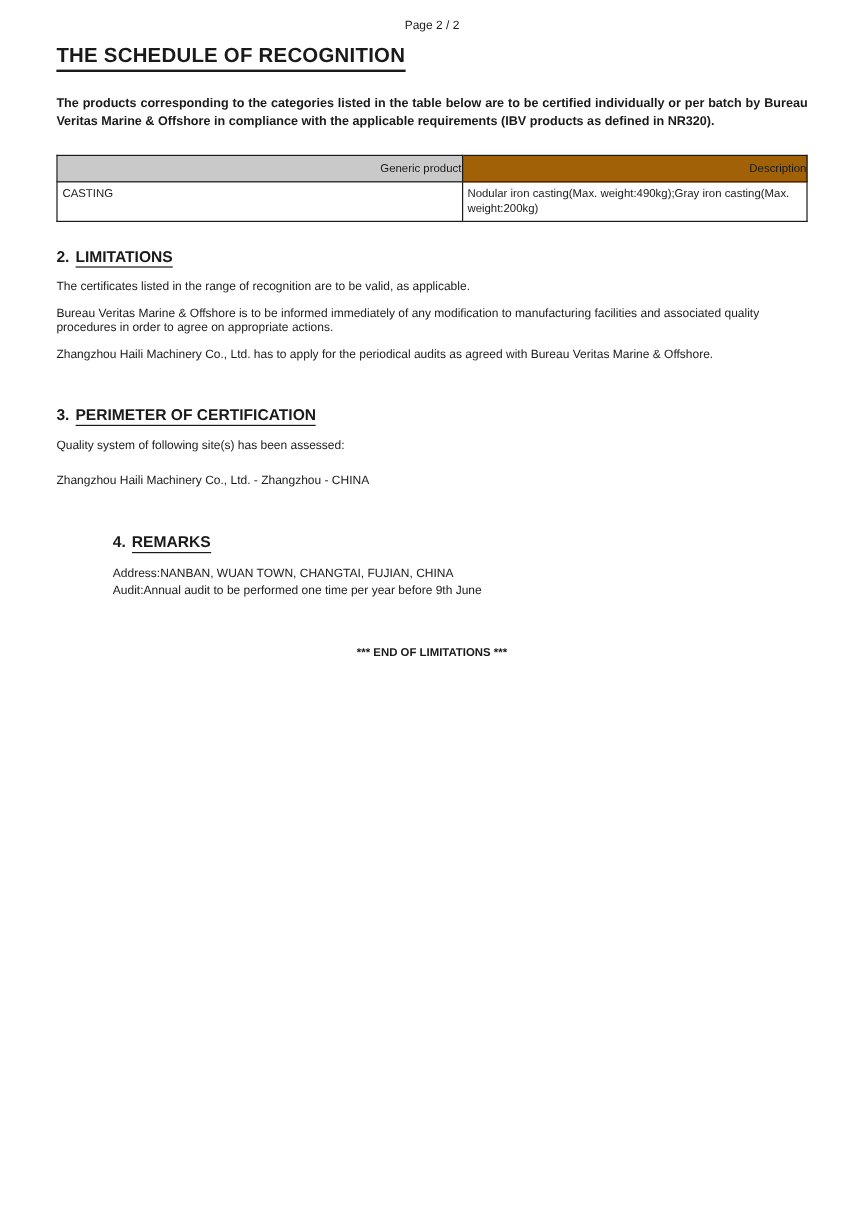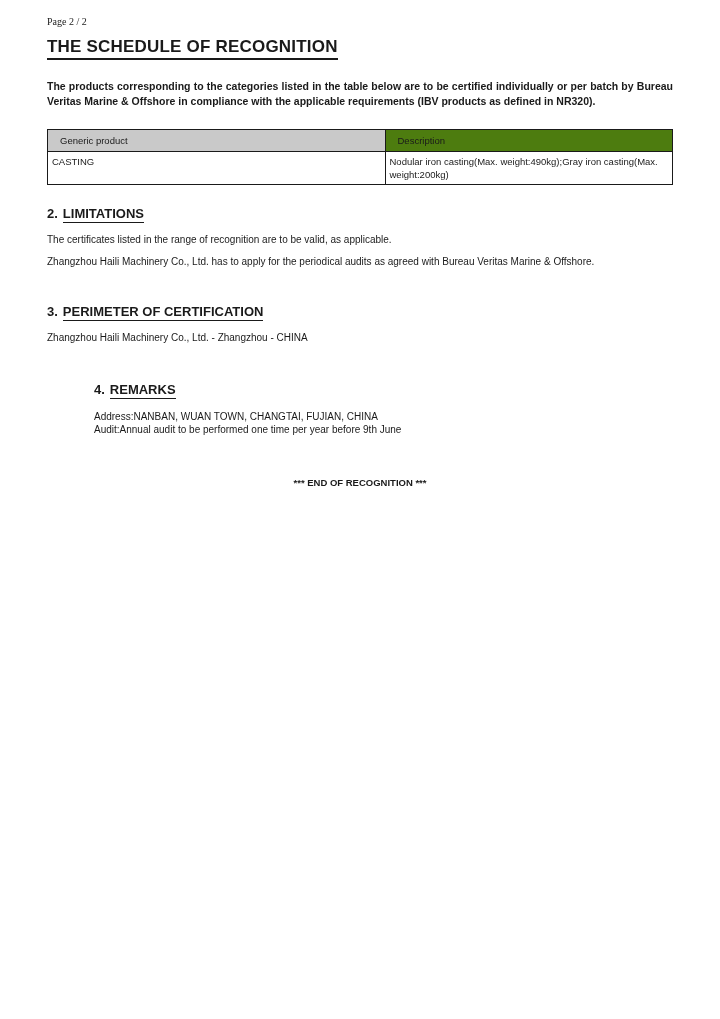--- a/index.html
+++ b/index.html
@@ -8,21 +8,21 @@
     width: 720px; height: 1019px;
     font-family: "Liberation Sans", "DejaVu Sans", sans-serif;
     color: #1a1a1a;
     position: relative;
     overflow: hidden;
   }
   .page {
     position: absolute; inset: 0;
     padding: 16px 47px 0 47px;
   }
-  .meta { text-align: left; font-size: 10px; line-height: 12px; font-family: Liberation Serif, serif; }
+  .meta { text-align: center; font-size: 10px; line-height: 12px; }
   .meta-page { margin-bottom: 9px; }
   .meta-cert { margin-bottom: 16px; }
   .doc-title { text-align: left; margin-bottom: 19px; }
   .doc-title .t {
     font-size: 17px; font-weight: bold; letter-spacing: 0.2px;
     border-bottom: 2px solid #1a1a1a; padding-bottom: 1px;
     display: inline-block;
   }
   .sec-heading { font-size: 13px; font-weight: bold; margin-bottom: 11px; white-space: nowrap; }
   .sec-heading .num { margin-right: 5px; }
@@ -32,21 +32,21 @@
     text-align: justify; margin-bottom: 21px;
   }
   table.rec {
     width: 100%; border-collapse: collapse; table-layout: fixed;
     margin-bottom: 21px;
   }
   table.rec th, table.rec td {
     border: 1px solid #1a1a1a; font-size: 9.5px; line-height: 13px;
     padding: 3px 4px; vertical-align: top;
   }
-  table.rec th { font-weight: normal; text-align: left; padding: 4px 12px; }
+  table.rec th { font-weight: normal; text-align: right; padding: 4px 0; }
   table.rec col.c1 { width: 54%; }
   table.rec col.c2 { width: 46%; }
   .body-p { font-size: 10px; line-height: 12.5px; margin-bottom: 8px; }
   .sec2 .body-p { margin-bottom: 9px; }
   .sec3 { margin-top: 36px; }
   .sec3 .body-p { margin-bottom: 16px; }
   .sec4 { margin-top: 37px; margin-left: 47px; }
   .addr { font-size: 10px; line-height: 13.5px; }
   .end-marker {
     text-align: center; font-size: 9.5px; font-weight: bold;
@@ -74,51 +74,53 @@
   <div class="sec sec1">
     <p class="intro">The products corresponding to the categories listed in the table below are to be certified individually or per batch by Bureau Veritas Marine &amp; Offshore in compliance with the applicable requirements (IBV products as defined in NR320).</p>
     <table class="rec">
       <colgroup>
           <col class="c1">
           <col class="c2">
         </colgroup>
       <thead>
         <tr>
           <th class="th-bg" style="background: rgb(201, 201, 201);">Generic product</th>
-          <th class="th-bg" style="background: #4d7c0f;">Description</th>
+          <th class="th-bg" style="background: #a16207;">Description</th>
         </tr>
       </thead>
       <tbody>
         <tr>
           <td>CASTING</td>
           <td>Nodular iron casting(Max. weight:490kg);Gray iron casting(Max. weight:200kg)</td>
         </tr>
       </tbody>
     </table>
   </div>
 
   <div class="sec sec2">
     <div class="sec-heading">
       <span class="num">2.</span><span class="u">LIMITATIONS</span>
     </div>
     <p class="body-p">The certificates listed in the range of recognition are to be valid, as applicable.</p>
+    <p class="body-p">Bureau Veritas Marine &amp; Offshore is to be informed immediately of any modification to manufacturing facilities and associated quality procedures in order to agree on appropriate actions.</p>
     <p class="body-p">Zhangzhou Haili Machinery Co., Ltd. has to apply for the periodical audits as agreed with Bureau Veritas Marine &amp; Offshore.</p>
   </div>
 
   <div class="sec sec3">
     <div class="sec-heading">
       <span class="num">3.</span><span class="u">PERIMETER OF CERTIFICATION</span>
     </div>
+    <p class="body-p">Quality system of following site(s) has been assessed:</p>
     <p class="body-p">Zhangzhou Haili Machinery Co., Ltd. - Zhangzhou - CHINA</p>
   </div>
 
   <div class="sec sec4">
     <div class="sec-heading">
       <span class="num">4.</span><span class="u">REMARKS</span>
     </div>
     <div class="addr">Address:NANBAN, WUAN TOWN, CHANGTAI, FUJIAN, CHINA</div>
     <div class="addr">Audit:Annual audit to be performed one time per year before 9th June</div>
   </div>
 
-  <div class="end-marker">*** END OF RECOGNITION ***</div>
+  <div class="end-marker">*** END OF LIMITATIONS ***</div>
 
 
 </div>
 
 </body></html>

